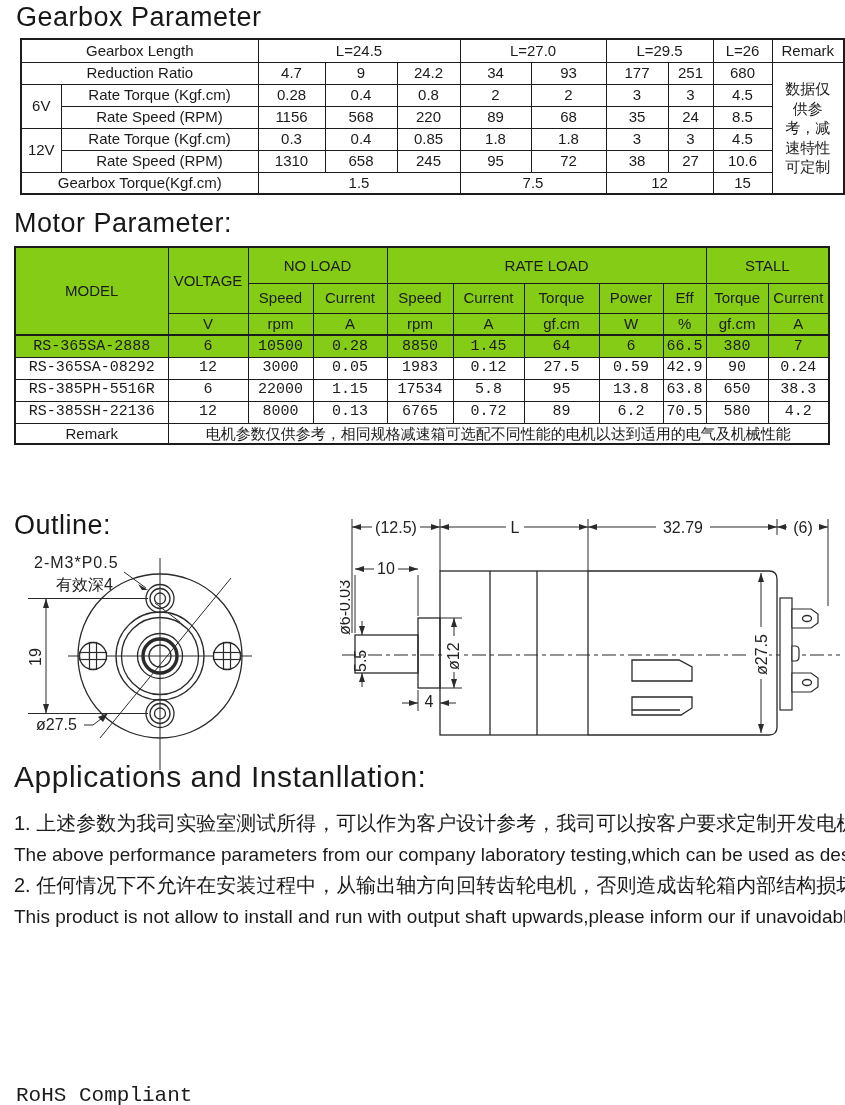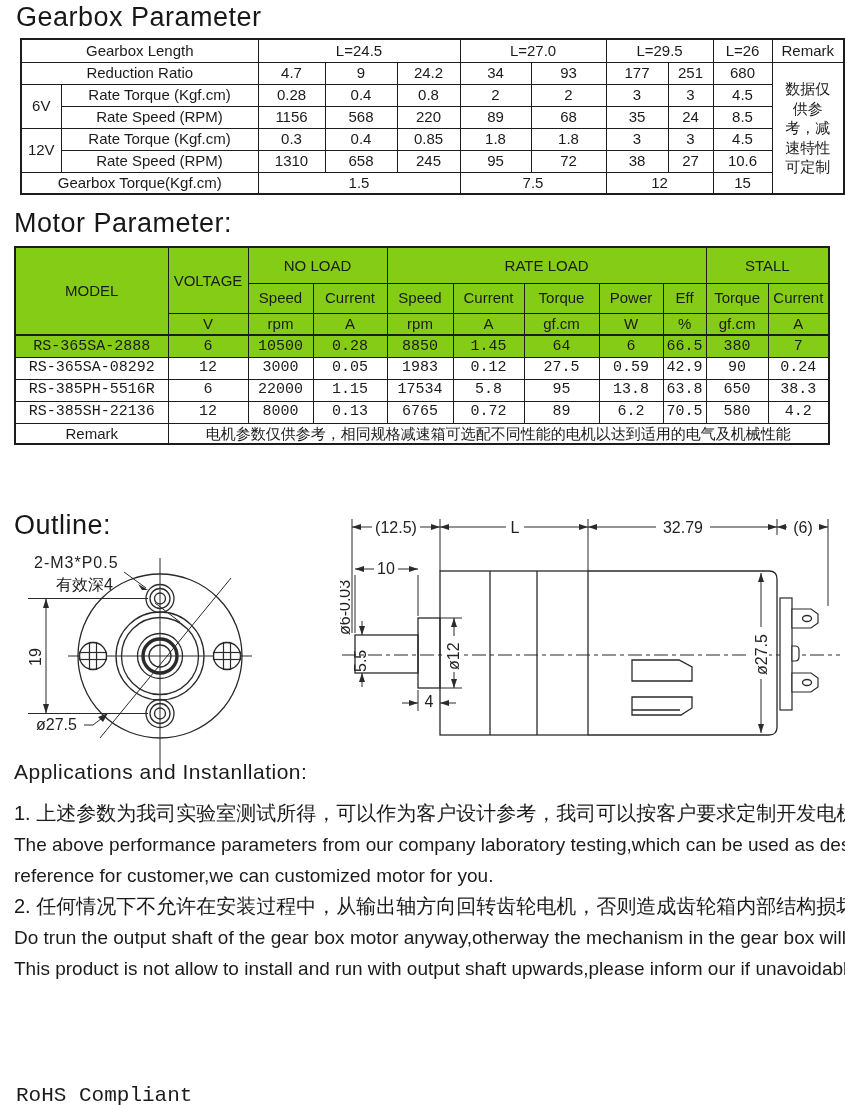--- a/index.html
+++ b/index.html
@@ -37,21 +37,21 @@
   .dwg{stroke:#2a2a2a;fill:none;stroke-width:1.3;}
   .thin{stroke:#2a2a2a;fill:none;stroke-width:1;}
   .dashline{stroke:#2a2a2a;fill:none;stroke-width:1;stroke-dasharray:14 4 4 4;}
   .arr{fill:#2a2a2a;stroke:none;}
   .dtxt{font-family:"Liberation Sans","DejaVu Sans",sans-serif;font-size:16px;fill:#222;stroke:none;}
   .dtxt-s{font-family:"Liberation Sans","DejaVu Sans",sans-serif;font-size:11px;fill:#222;stroke:none;}
   .whitebg{fill:#ffffff;stroke:none;}
   .wfill{fill:#ffffff;stroke:#2a2a2a;stroke-width:1.2;}
   
   #apps{position:absolute;left:14px;top:760px;width:831px;}
-  #apps h2{margin:0 0 14px 0;font-size:21px;font-weight:400;letter-spacing:0.5px;}
+  #apps h2{margin:0 0 14px 0;font-size:30px;font-weight:400;letter-spacing:0.5px;}
   #apps p{margin:0;line-height:31px;white-space:nowrap;}
   #apps p.cn{font-size:20px;}
   #apps p.en{font-size:19px;}
   #rohs{
     position:absolute;left:16px;top:1084px;white-space:nowrap;
     font-family:"Liberation Mono","DejaVu Sans Mono",monospace;font-size:21px;
   }
 </style>
 </head>
 <body>
@@ -406,18 +406,16 @@
   <ellipse class="dwg" cx="467" cy="113.5" rx="4.5" ry="3"></ellipse>
   <path class="wfill" d="M452,168 h19 l7,5 v9 l-7,5 h-19 z"></path>
   <ellipse class="dwg" cx="467" cy="177.5" rx="4.5" ry="3"></ellipse>
   <path class="wfill" d="M452,141 h3 q4,0 4,4 v7 q0,4 -4,4 h-3 z"></path>
 </svg>
 
 <div id="apps">
   <h2>Applications and Instanllation:</h2>
   <p class="cn">1. 上述参数为我司实验室测试所得，可以作为客户设计参考，我司可以按客户要求定制开发电机产品；</p>
   <p class="en">The above performance parameters from our company laboratory testing,which can be used as design</p>
-  <p class="en">reference for customer,we can customized motor for you.</p>
   <p class="cn">2. 任何情况下不允许在安装过程中，从输出轴方向回转齿轮电机，否则造成齿轮箱内部结构损坏；</p>
-  <p class="en">Do trun the output shaft of the gear box motor anyway,otherway the mechanism in the gear box will</p>
   <p class="en">This product is not allow to install and run with output shaft upwards,please inform our if unavoidable</p>
 </div>
 <div id="rohs">RoHS Compliant</div>
 
 </body></html>

